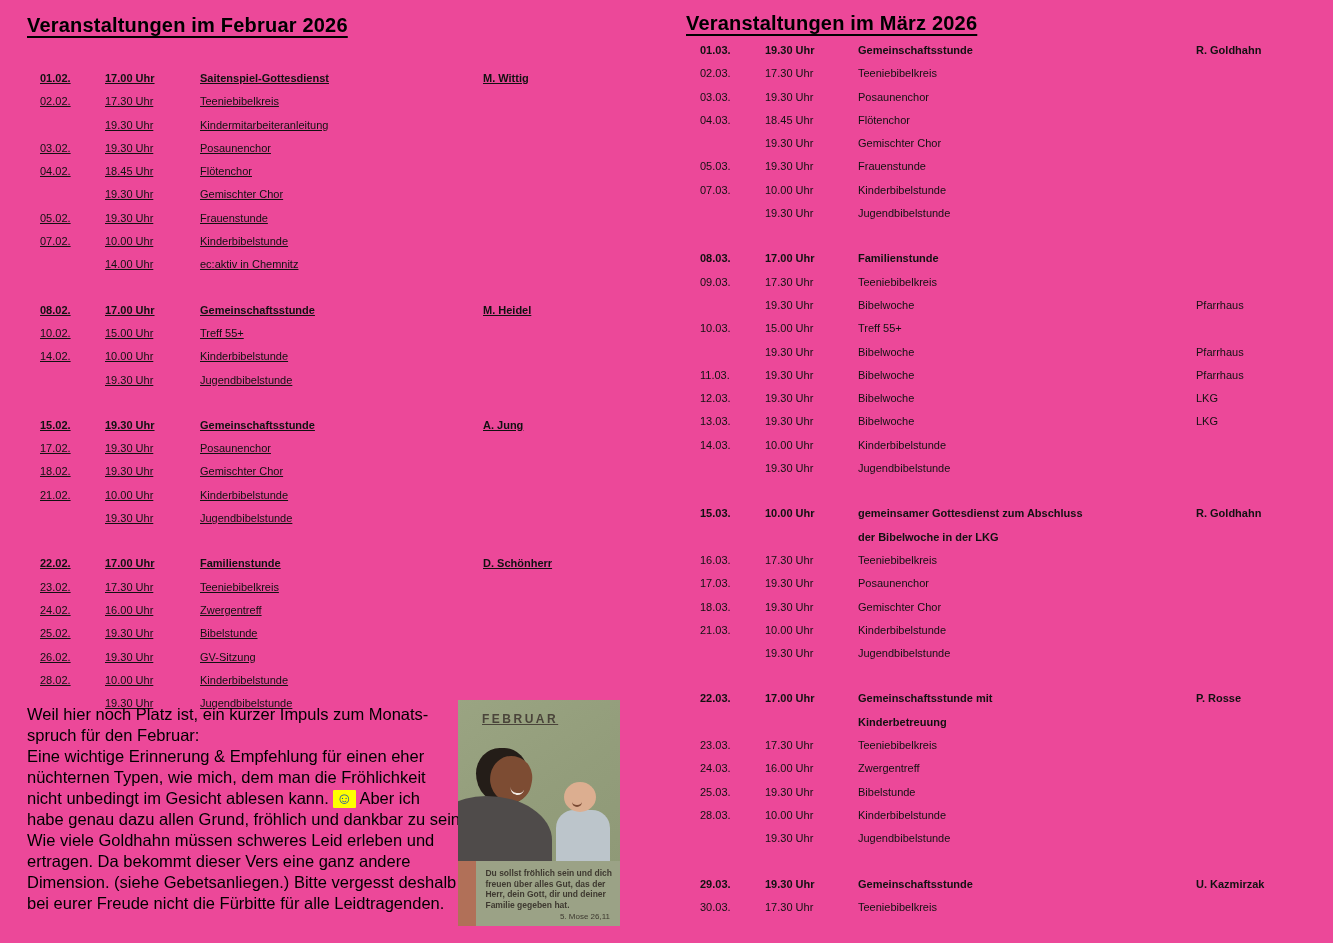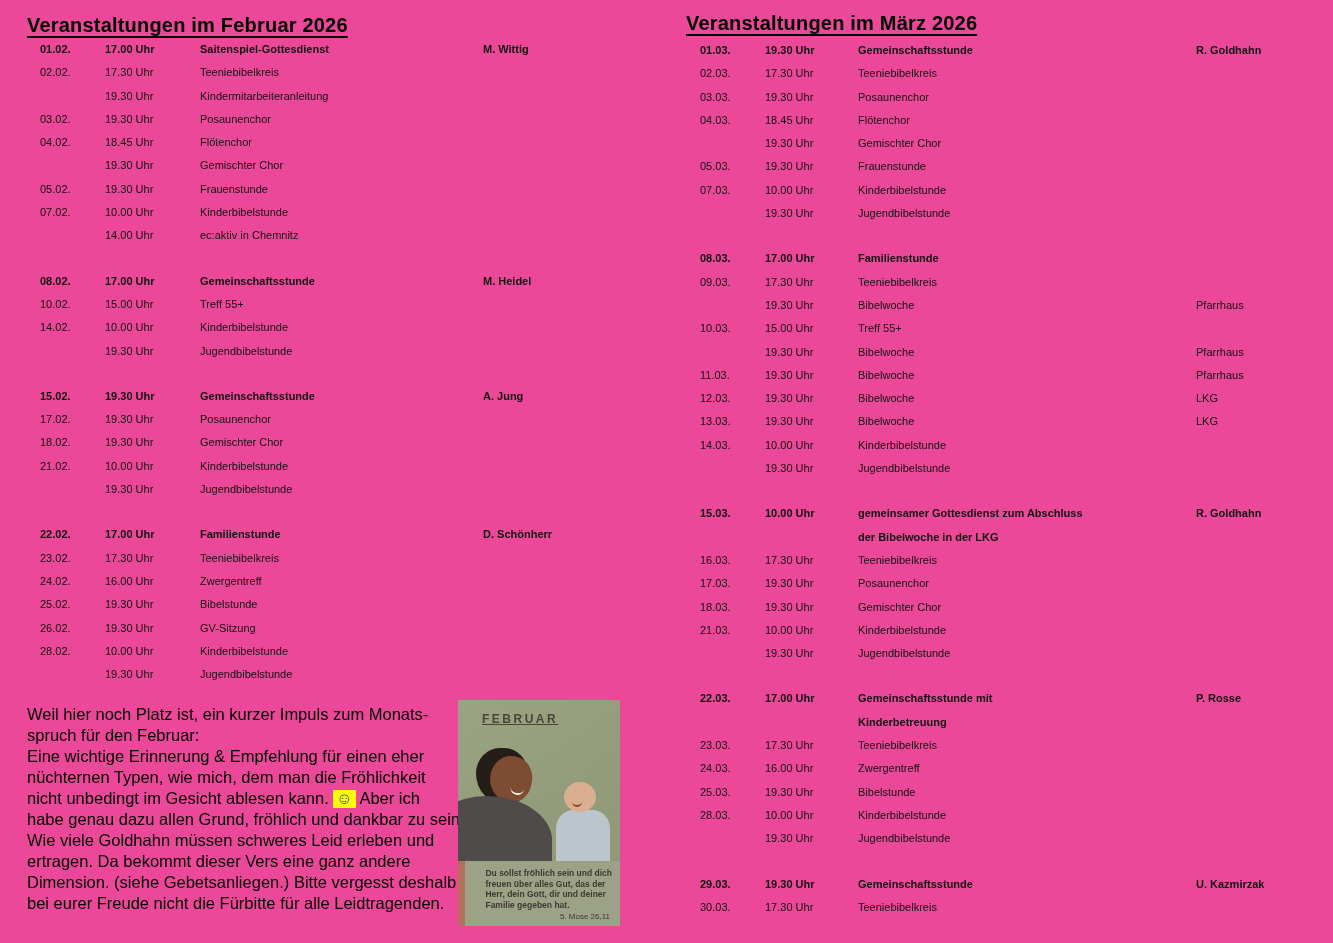--- a/index.html
+++ b/index.html
@@ -19,21 +19,21 @@
     text-decoration:underline;
     text-decoration-thickness:2px;
     text-underline-offset:4px;
     white-space:nowrap;
     letter-spacing:0.2px;
   }
   #feb-title{left:27px;top:14px;}
   #mar-title{left:686px;top:12px;}
 
   .event-table{position:absolute;font-size:11px;}
-  #feb-table{left:40px;top:38px;width:575px;--c1:65px;--c2:95px;--c3:283px;}
+  #feb-table{left:40px;top:67px;width:575px;text-decoration:underline;--c1:65px;--c2:95px;--c3:283px;}
   #mar-table{left:700px;top:39px;width:608px;--c1:65px;--c2:93px;--c3:338px;}
   .block{margin-bottom:22px;}
   .row{
     display:grid;
     grid-template-columns:var(--c1) var(--c2) var(--c3) 1fr;
     line-height:23.3px;
   }
   .row.bold{font-weight:bold;}
   .cell{white-space:nowrap;}
   .cell.ev div{white-space:nowrap;}
@@ -94,21 +94,21 @@
     position:absolute;left:114px;top:100px;width:10px;height:5px;
     border-bottom:2px solid #7a4a33;border-radius:0 0 8px 8px;
   }
   .verse-strip{
     position:absolute;left:0;bottom:0;width:162px;height:65px;
     display:flex;
   }
   .verse-bar{width:24px;height:100%;background:#b17058;}
   .verse-box{
     flex:1;background:#9ba286;
-    padding:7px 8px 0 20px;
+    padding:7px 8px 0 9px;
     font-size:8.5px;line-height:10.5px;
     font-weight:600;color:#3e3930;
   }
   .verse-box .vline{white-space:nowrap;}
   .verse-ref{text-align:right;font-size:8px;margin-top:2px;padding-right:2px;font-weight:400;}
 </style>
 </head>
 <body>
 
 <div id="page">

